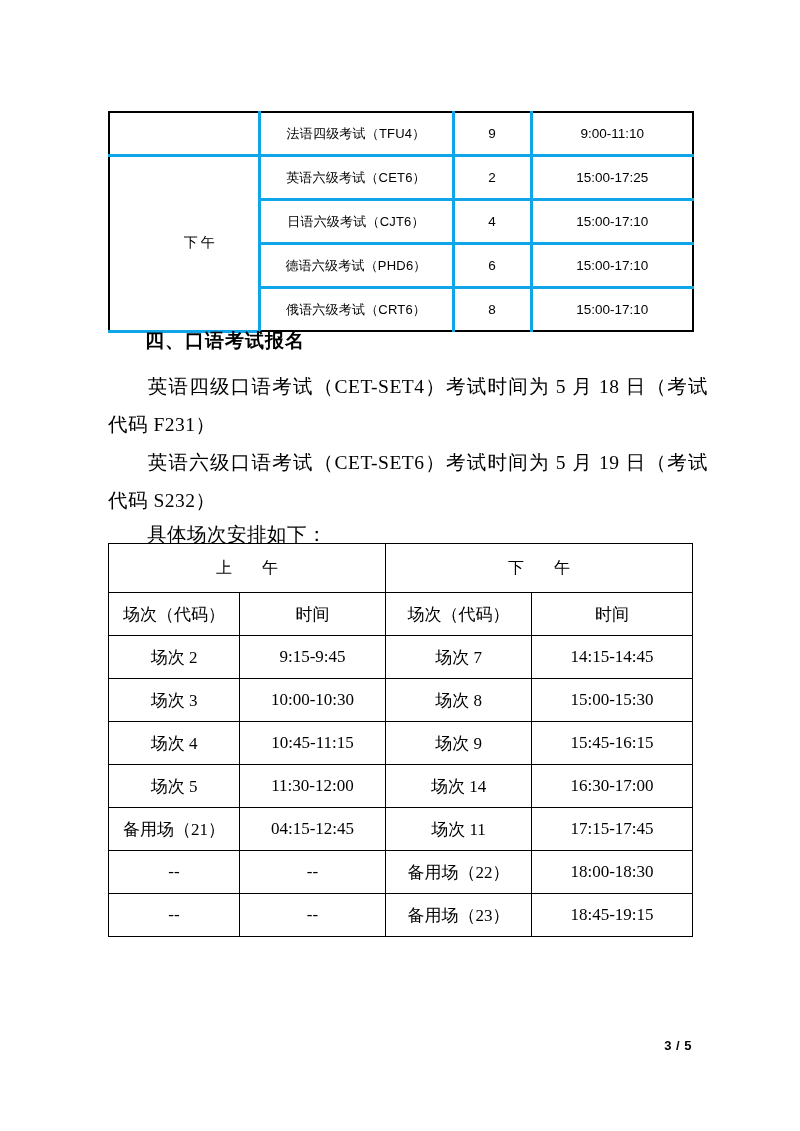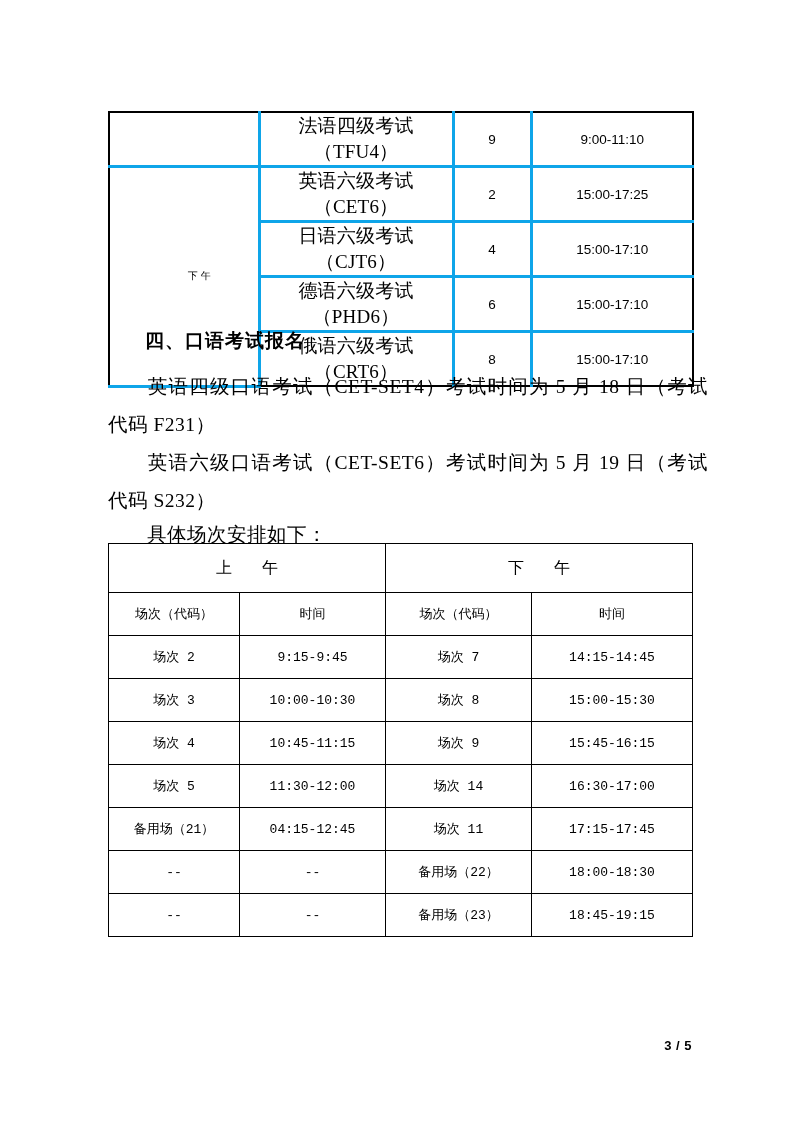--- a/index.html
+++ b/index.html
@@ -54,26 +54,25 @@
     border-top: 2px solid #000;
   }
   table.sched tr:last-child td {
     border-bottom: 2px solid #000;
   }
   .col-period { width: 150px; }
   .col-name   { width: 194px; }
   .col-num    { width: 78px; }
   .col-time   { width: 162px; }
   .sched .name-cell {
-    font-size: 19px;
+    font-size: 13px;
     letter-spacing: 0.2px;
-    font-family: Liberation Serif, serif;
   }
   .sched .period-cell {
-    font-size: 10px;
+    font-size: 14px;
     letter-spacing: 3px;
     padding-left: 36px;
   }
 
   
   .heading {
     position: absolute;
     left: 145px;
     top: 328px;
     font-family: "Liberation Sans", sans-serif;
@@ -102,28 +101,28 @@
   .sess-wrap {
     position: absolute;
     left: 108px;
     top: 543px;
     width: 584px;
   }
   table.sess {
     border-collapse: collapse;
     width: 584px;
     table-layout: fixed;
-    font-family: Liberation Mono, monospace;
+    font-family: Liberation Serif, serif;
   }
   table.sess td {
     border: 1px solid #000;
     height: 42px;
     text-align: center;
     vertical-align: middle;
-    font-size: 13px;
+    font-size: 17px;
     padding: 0 2px;
   }
   table.sess tr:first-child td {
     height: 48px;
     font-size: 16px;
     letter-spacing: 7px;
     text-indent: 7px;
   }
   .sess .c1 { width: 131px; }
   .sess .c2 { width: 146px; }

